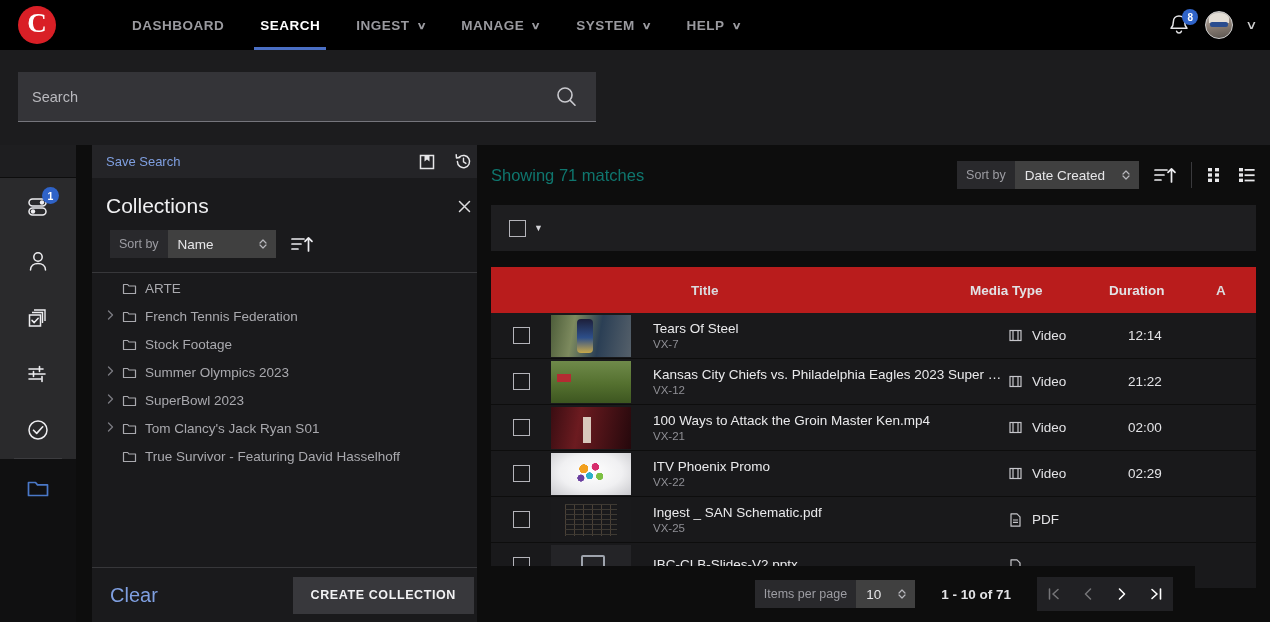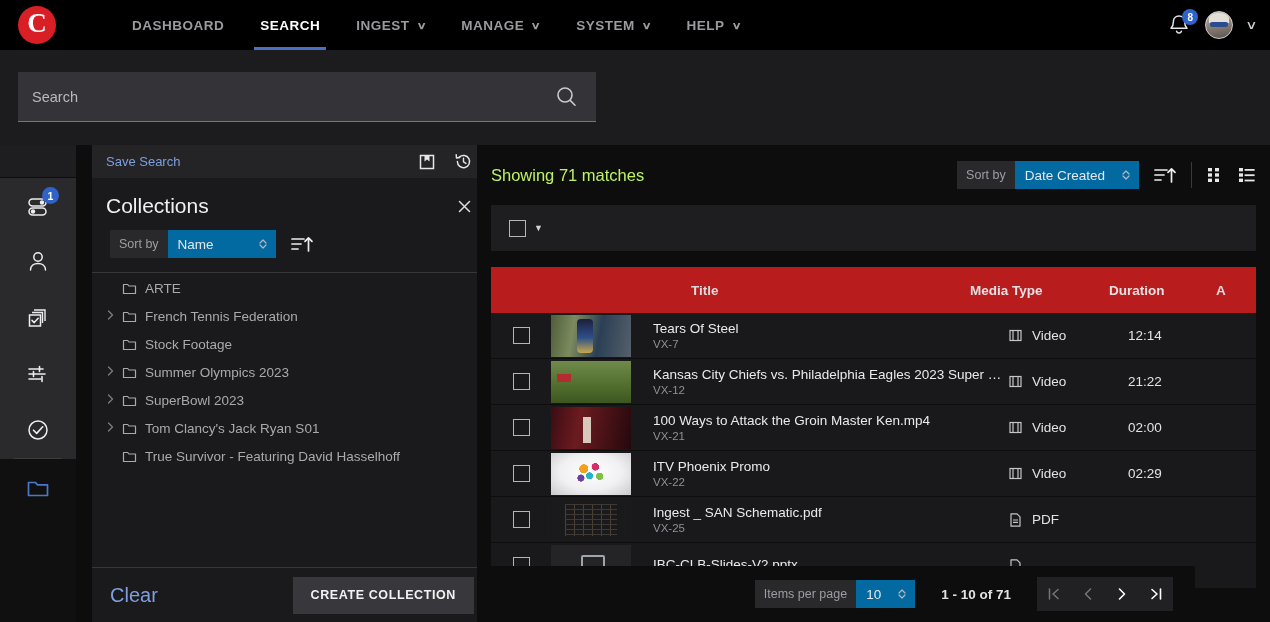--- a/index.html
+++ b/index.html
@@ -111,21 +111,21 @@
   .savebar .icons { margin-left: auto; display: flex; gap: 18px; align-items: center; }
   .panel-title-row {
     display: flex; align-items: center; padding: 16px 14px 0 14px;
   }
   .panel-title { font-size: 21px; color: #f0f0f2; font-weight: normal; }
   .panel-close { margin-left: auto; cursor: pointer; font-size: 19px; color: #dcdcde; line-height:1; }
   .sortrow { display: flex; align-items: center; padding: 12px 14px 0 18px; gap: 14px; }
   .sortpill { display: flex; align-items: center; background: #29292c; height: 28px; }
   .sortpill .lbl { font-size: 12.5px; color: #9d9da3; padding: 0 9px; }
   .sel {
-    background: #0369a1; height: 28px; min-width: 108px; display: flex; align-items: center;
+    background: #404040; height: 28px; min-width: 108px; display: flex; align-items: center;
     padding: 0 8px 0 10px; font-size: 13.5px; color: #e6e6e8; cursor: pointer; gap: 16px;
   }
   .sel .spin { margin-left: auto; color: #b7b7bc; font-size: 9px; line-height: 1; display:flex; flex-direction:column; }
   .sortdir { cursor: pointer; }
   .tree-divider { height: 1px; background: #37373a; margin-top: 14px; }
   .tree { padding: 8px 0 0 0; height: 268px; overflow: hidden; }
   .tnode {
     display: flex; align-items: flex-start; height: 28px; padding-left: 14px;
     font-size: 13.5px; color: #a9a9ae; cursor: pointer;
   }
@@ -141,21 +141,21 @@
     height: 37px; padding: 0 18px; font-size: 12.5px; font-weight: bold;
     letter-spacing: .6px; cursor: pointer; font-family: "Liberation Sans", sans-serif;
   }
 
   
   .results {
     position: absolute; left: 477px; top: 145px; width: 793px; height: 477px;
     background: #0d0d0d;
   }
   .res-head { display: flex; align-items: center; height: 60px; padding: 0 14px 0 14px; }
-  .res-count { font-size: 16.5px; color: #bef264; }
+  .res-count { font-size: 16.5px; color: #0f766e; }
   .res-tools { margin-left: auto; display: flex; align-items: center; gap: 14px; }
   .vdiv { width: 1px; height: 26px; background: #3a3a3d; }
   .viewtoggles { display: flex; gap: 14px; align-items: center; }
 
   .selbar {
     margin: 0 14px; height: 46px; background: #1e1e20;
     display: flex; align-items: center; padding-left: 18px; gap: 8px;
   }
   .chk {
     width: 17px; height: 17px; border: 1.5px solid #b4b4ba; background: transparent;

